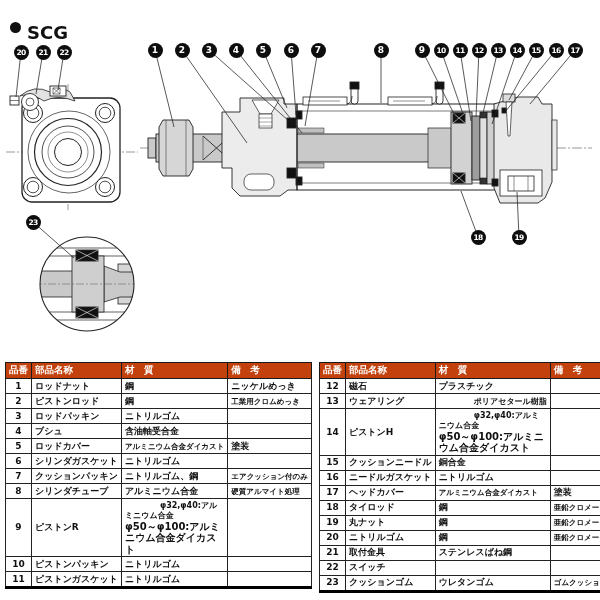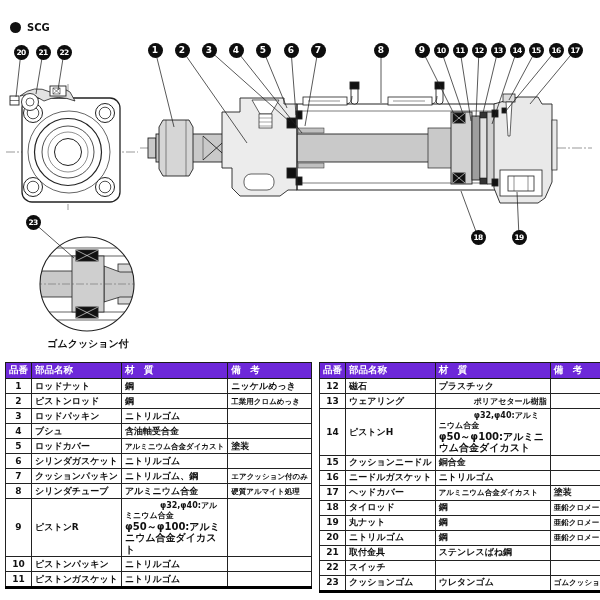--- a/index.html
+++ b/index.html
@@ -1,28 +1,28 @@
 <!DOCTYPE html>
 <html><head>
 <meta charset="utf-8">
 <style>
   html,body{margin:0;padding:0;background:#fff;}
   body{width:600px;height:600px;font-family:"DejaVu Sans","Liberation Sans",sans-serif;color:#111;}
   .stage{position:relative;width:600px;height:600px;background:#fff;overflow:hidden;}
-  .brand{position:absolute;left:10px;top:22px;display:flex;align-items:flex-start;gap:6px;font-size:10px;font-weight:700;}
+  .brand{position:absolute;left:10px;top:22px;display:flex;align-items:flex-start;gap:6px;font-size:18px;font-weight:700;}
   .brand .dot{width:11px;height:11px;border-radius:50%;background:#111;}
   svg.diagram{position:absolute;left:0;top:0;}
   .co{position:absolute;width:15px;height:15px;border-radius:50%;background:#0d0d0d;color:#fff;
       font-size:9px;font-weight:700;display:flex;align-items:center;justify-content:center;z-index:5;}
   .co.two{font-size:7.5px;letter-spacing:-0.6px;}
   .caption{position:absolute;left:28px;top:337px;width:120px;text-align:center;font-size:10px;font-weight:700;}
   .tables{position:absolute;left:5px;top:362px;display:flex;gap:7px;align-items:flex-start;}
   table{border-collapse:collapse;table-layout:fixed;font-size:9px;font-weight:600;line-height:1.15;}
   table.pt{border:1.5px solid #000;border-bottom:3px solid #000;}
-  th{background:#6d28d9;color:#fff;font-size:9.5px;padding:2px 3px;text-align:left;
+  th{background:#c2410c;color:#fff;font-size:9.5px;padding:2px 3px;text-align:left;
      border:1px solid #1a1a1a;border-left:1px solid #666;white-space:nowrap;}
   th:first-child{border-left:1px solid #1a1a1a;text-align:center;}
   td{border:1px solid #222;padding:1px 3px;height:12px;vertical-align:middle;
      white-space:nowrap;overflow:hidden;background:#fff;}
   td.no{text-align:center;}
   td .m2{display:block;font-size:10px;}
   td .sm{font-size:7.5px;margin-top:12px;}
   td .xs{font-size:8px;margin-left:35px;}
 </style>
 </head>
@@ -219,21 +219,20 @@
       <div class="co two" style="left: 548.5px; top: 42.5px;">16</div>
       <div class="co two" style="left: 567.5px; top: 42.5px;">17</div>
       <div class="co two" style="left: 470.5px; top: 229.5px;">18</div>
       <div class="co two" style="left: 511.5px; top: 229.5px;">19</div>
       <div class="co two" style="left: 13.5px; top: 44.5px;">20</div>
       <div class="co two" style="left: 35.5px; top: 44.5px;">21</div>
       <div class="co two" style="left: 56.5px; top: 44.5px;">22</div>
       <div class="co two" style="left: 25.5px; top: 214.5px;">23</div>
     </div>
 
-  <div class="caption">ゴムクッション付</div>
 
   <div class="tables">
     <table class="pt" id="tbl-left">
       <colgroup>
           <col style="width:33px">
           <col style="width:88px">
           <col style="width:85px">
           <col style="width:84px">
         </colgroup>
       <thead>

